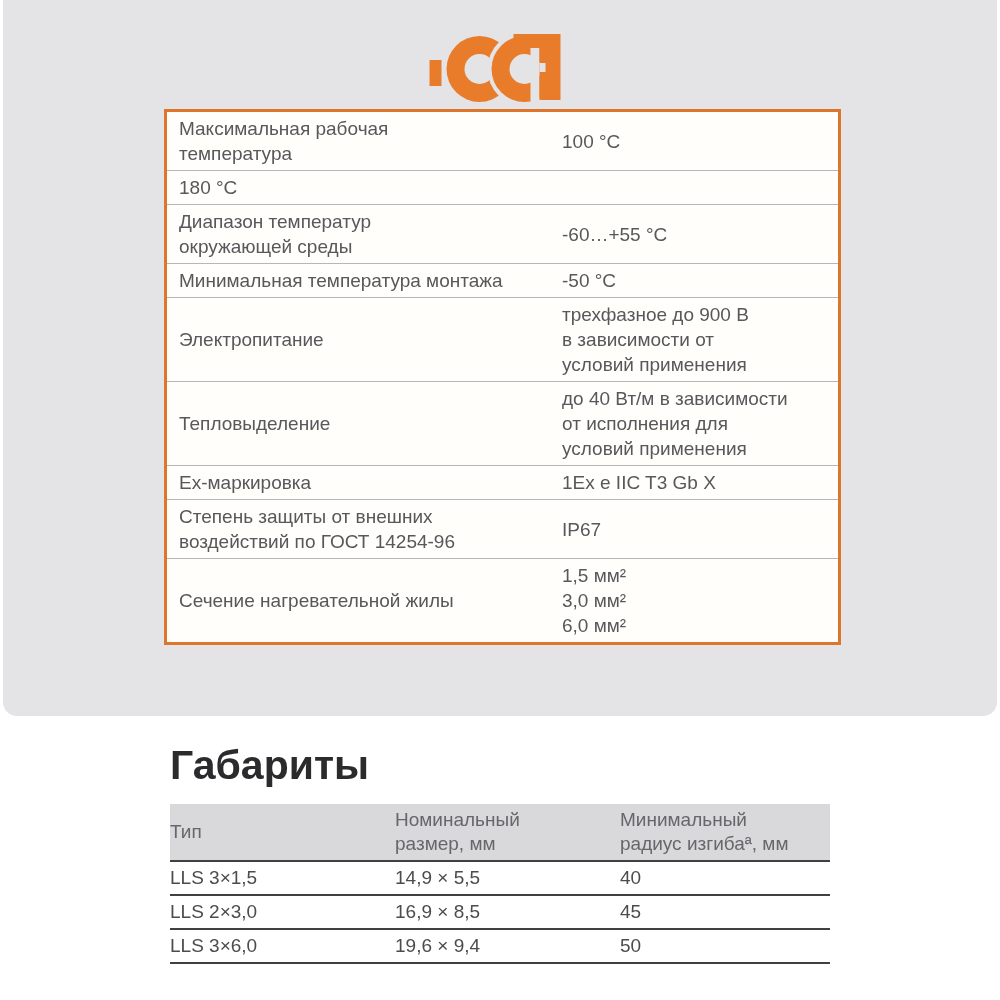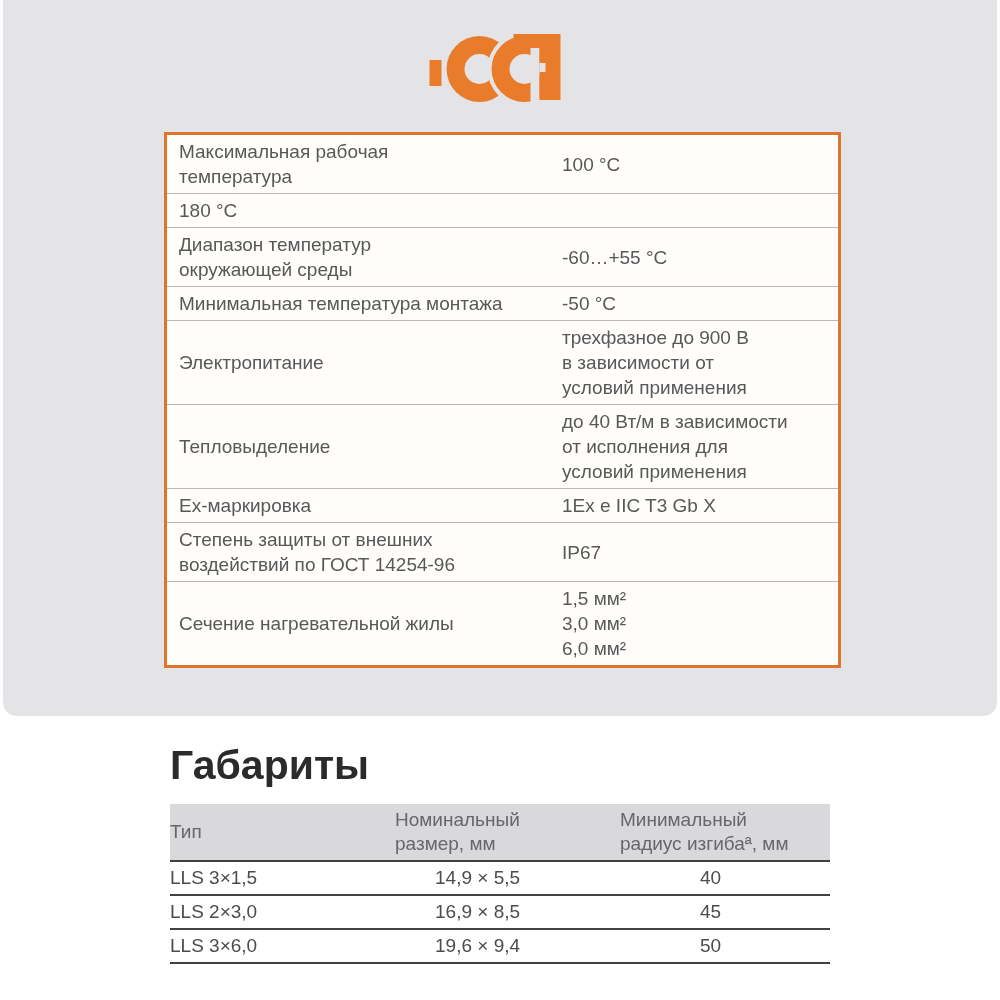--- a/index.html
+++ b/index.html
@@ -20,21 +20,21 @@
 
   
   .logo {
     position: absolute; top: 33px; left: 50%;
     transform: translateX(-50%);
     width: 145px; height: 70px;
   }
 
   
   .spec-table {
-    position: absolute; left: 161px; top: 132px;
+    position: absolute; left: 161px; top: 109px;
     width: 677px;
     background: #fffefb;
     border: 3px solid #dd762c;
   }
   .spec-row {
     display: flex; align-items: center;
     padding: 4px 8px 4px 12px;
     border-top: 1px solid #b7b7b9;
     color: #58585b;
     font-size: 19px; line-height: 25px;
@@ -55,21 +55,20 @@
     min-height: 58px;
     background: #d9d9db;
     border-bottom: 2px solid #404043;
     color: #67676b; line-height: 24px;
   }
   .dim-row {
     display: flex; align-items: center;
     height: 34px;
     border-bottom: 2px solid #404043;
     color: #4c4c4f;
-    gap: 40px;
   }
   .dim-cell { white-space: pre-line; }
   .dim-cell.c0 { width: 225px; }
   .dim-cell.c1 { width: 225px; padding-right: 50px; }
   .dim-cell.c2 { flex: 1; padding-right: 30px; }
 </style>
 </head>
 <body>
 
 <div class="page">

